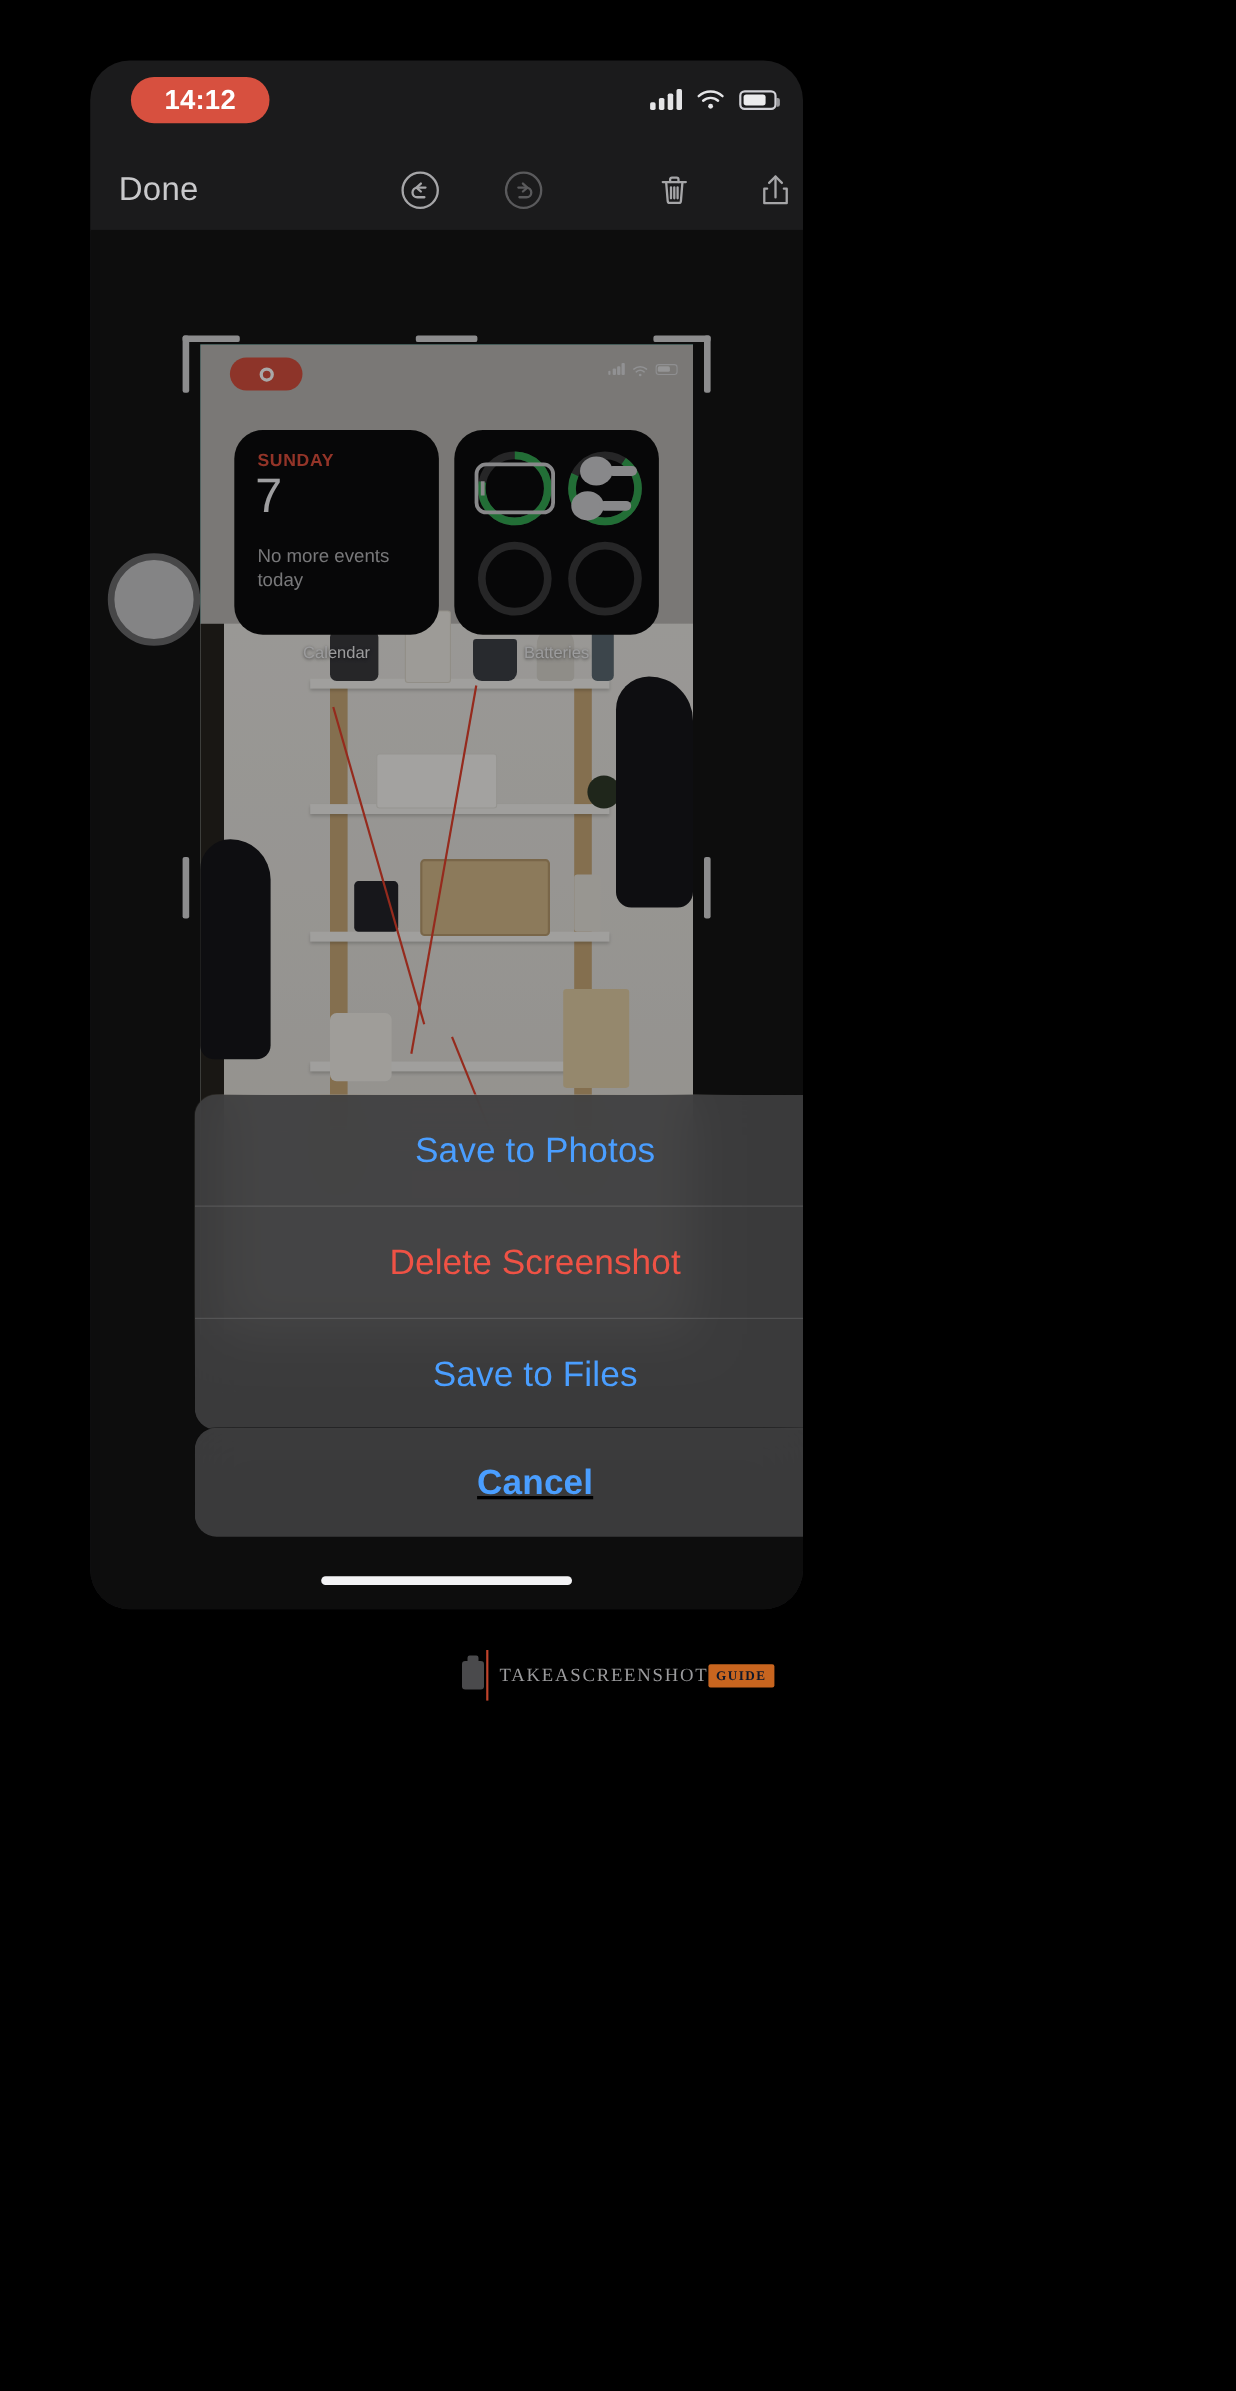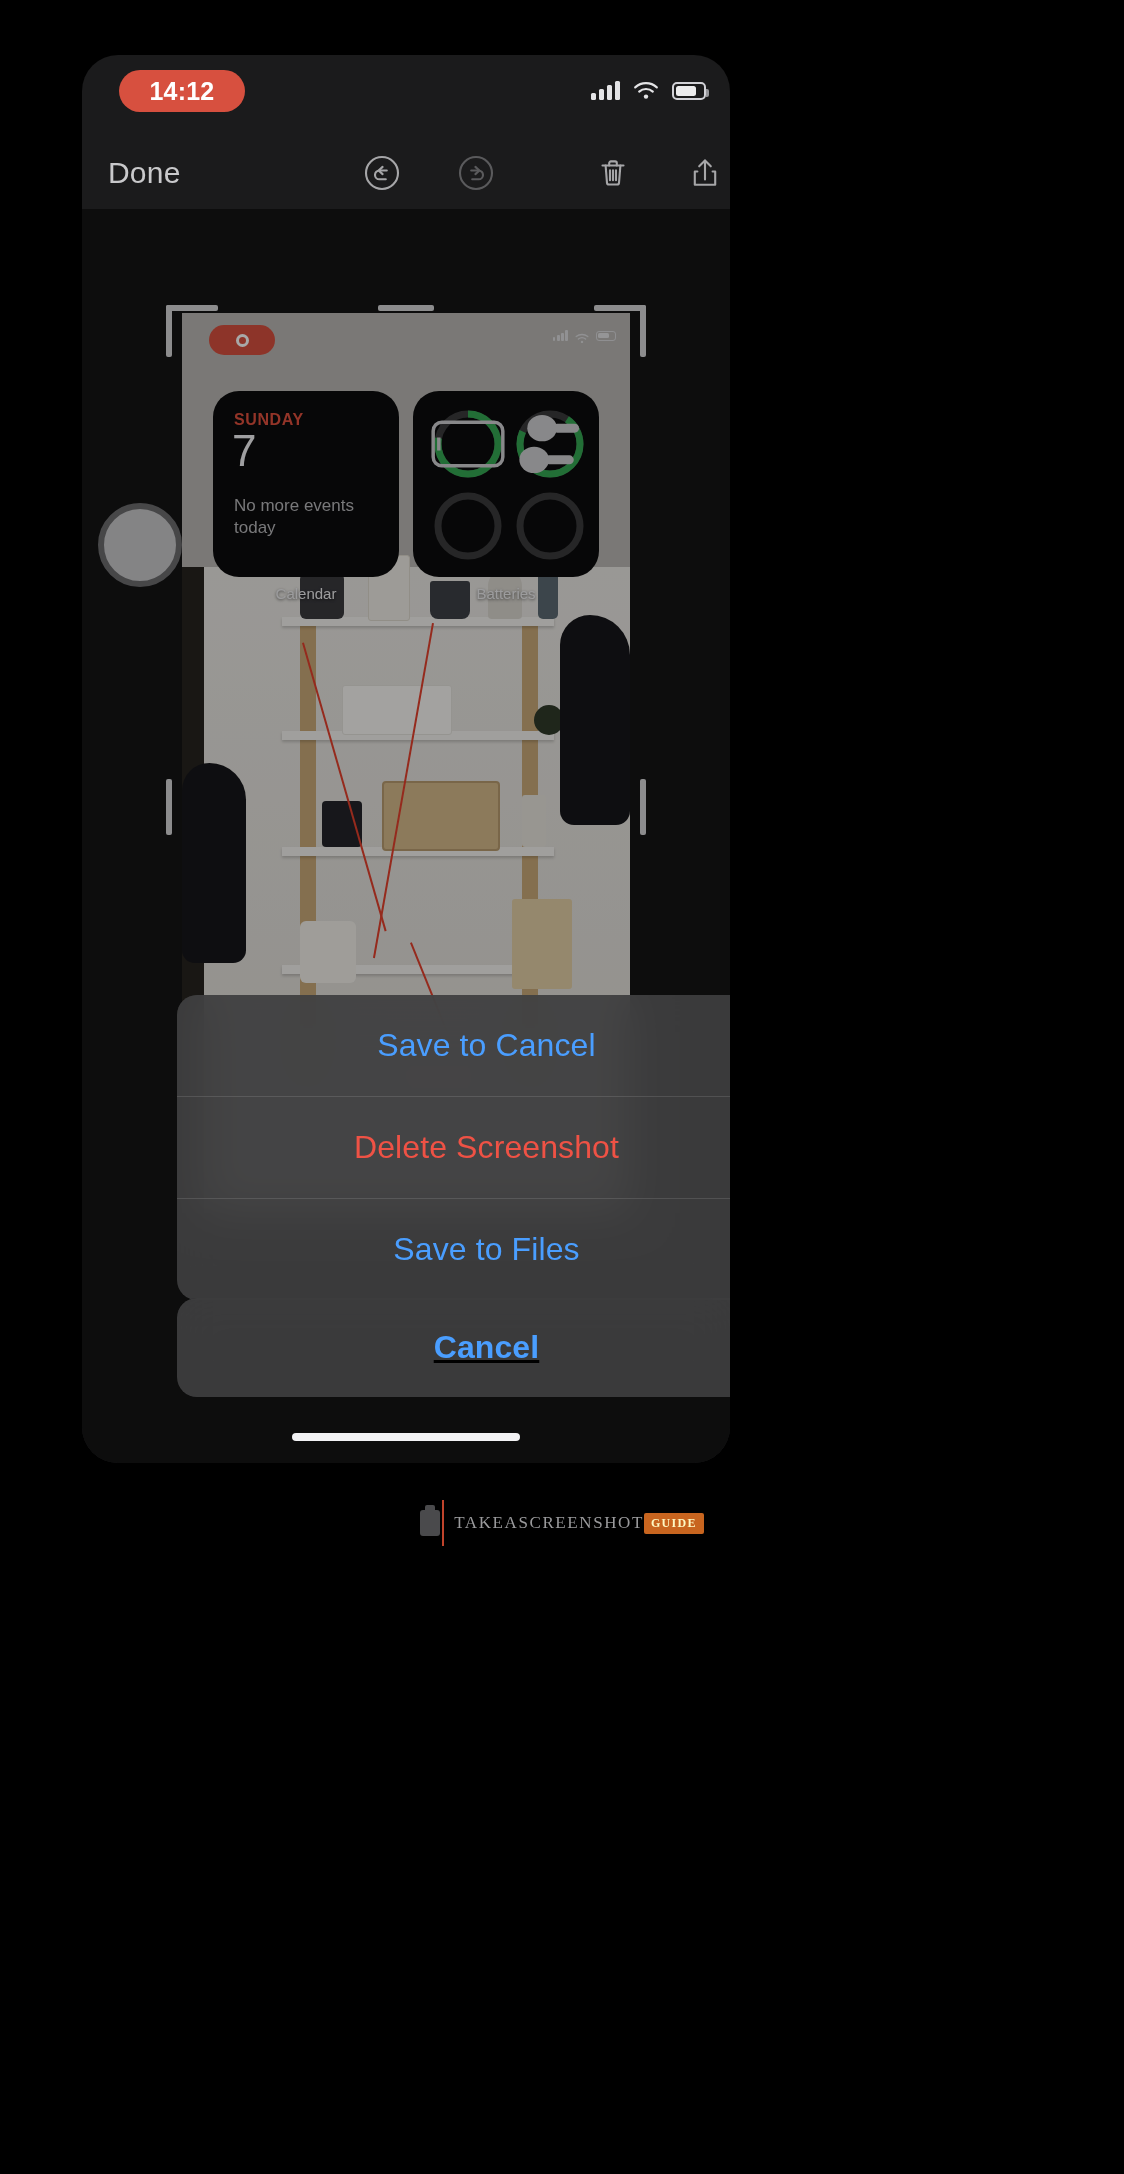--- a/index.html
+++ b/index.html
@@ -162,21 +162,21 @@
   .watermark{
     position:absolute;left:0;right:0;top:1488px;height:70px;
     display:flex;align-items:center;justify-content:center;gap:0;font-family:Liberation Serif, serif;
   }
   .wm-mark{position:relative;width:34px;height:46px;}
   .wm-mark .cam{position:absolute;left:0;top:10px;width:20px;height:26px;background:#4a4a4c;border-radius:3px;}
   .wm-mark .cam::before{content:"";position:absolute;left:5px;top:-5px;width:10px;height:5px;background:#4a4a4c;border-radius:2px 2px 0 0;}
   .wm-mark .bar{position:absolute;left:22px;top:0;width:2px;height:46px;background:#c0432b;}
   .wm-text{color:#9a9a9c;font-size:17px;letter-spacing:1.6px;font-weight:500;}
   .wm-badge{
-    background:#c8651f;color:#fef9c3;font-size:12px;font-weight:700;
+    background:#c8651f;color:#0f172a;font-size:12px;font-weight:700;
     letter-spacing:1.3px;padding:3px 7px;border-radius:2px;
   }
 
   
   .dim{position:absolute;left:0;top:154px;width:648px;height:1254px;background:rgba(0,0,0,.34);pointer-events:none;}
 </style>
 </head>
 <body>
 
 <div class="screen">
@@ -376,21 +376,21 @@
         </div>
 
         <div class="wlabel left">Calendar</div>
         <div class="wlabel right">Batteries</div>
       </div>
     </div>
 
     <div class="dim"></div>
 
     <div class="sheet group">
-      <div class="srow" style="color:#4a9eff;">Save to Cancel</div>
+      <div class="srow" style="color:#4a9eff;">Save to Photos</div>
       <div class="srow" style="color:#ef5245;">Delete Screenshot</div>
       <div class="srow" style="color:#4a9eff;">Save to Files</div>
     </div>
 
     <div class="sheet cancel">
       <div class="srow cancel-row" style="color:#4a9eff;">Cancel</div>
     </div>
 
     <div class="home-indicator"></div>
   </div>

